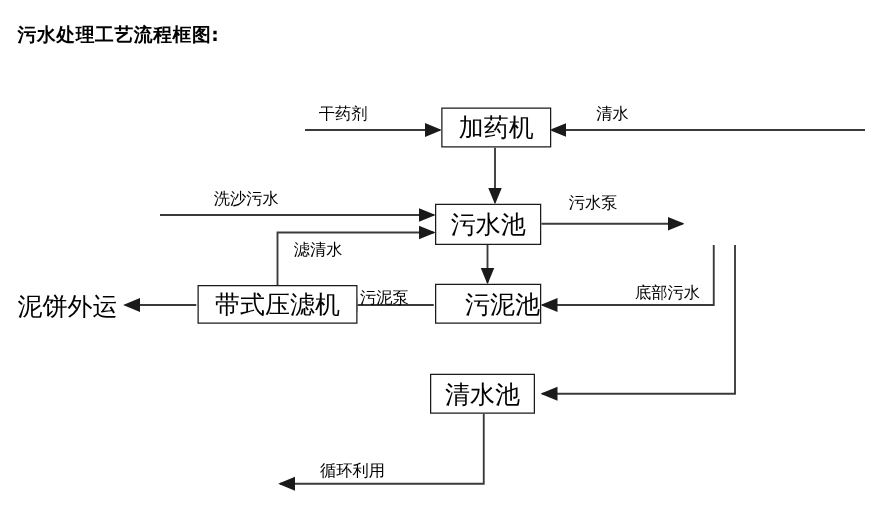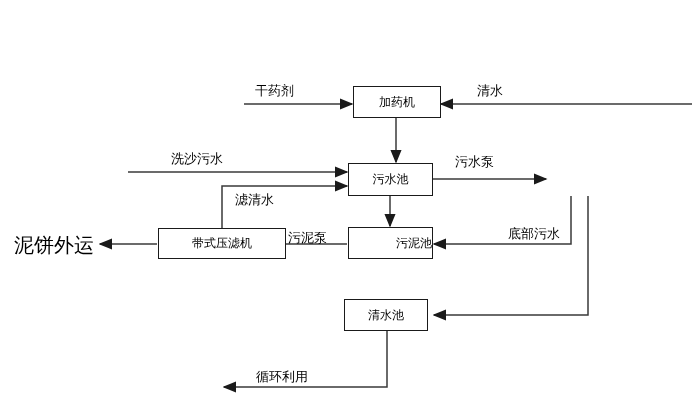--- a/index.html
+++ b/index.html
@@ -26,21 +26,21 @@
     white-space: nowrap;
   }
   .node {
     position: absolute;
     box-sizing: border-box;
     border: 1.4px solid #1a1a1a;
     background: #ffffff;
     display: flex;
     align-items: center;
     justify-content: center;
-    font-size: 12px;
+    font-size: 20px;
     color: #000000;
     white-space: nowrap;
     z-index: 3;
   }
   .edge-label {
     position: absolute;
     font-size: 13px;
     color: #000000;
     white-space: nowrap;
     z-index: 4;
@@ -67,20 +67,21 @@
     stroke-width: 1.5;
     fill: none;
   }
   .arrowhead { fill: #1a1a1a; stroke: none; }
 </style>
 </head>
 <body>
 
 <div id="page">
 
+  <div id="title">污水处理工艺流程框图:</div>
 
   <svg id="wires" viewBox="0 0 700 420">
     <defs>
       <marker id="arrL" markerWidth="9" markerHeight="9" refX="8" refY="4.5" orient="auto">
         <polygon class="arrowhead" points="0,4.5 9,0.8 9,8.2"></polygon>
       </marker>
       <marker id="arrR" markerWidth="9" markerHeight="9" refX="8" refY="4.5" orient="auto">
         <polygon class="arrowhead" points="9,4.5 0,0.8 0,8.2"></polygon>
       </marker>
     </defs>

